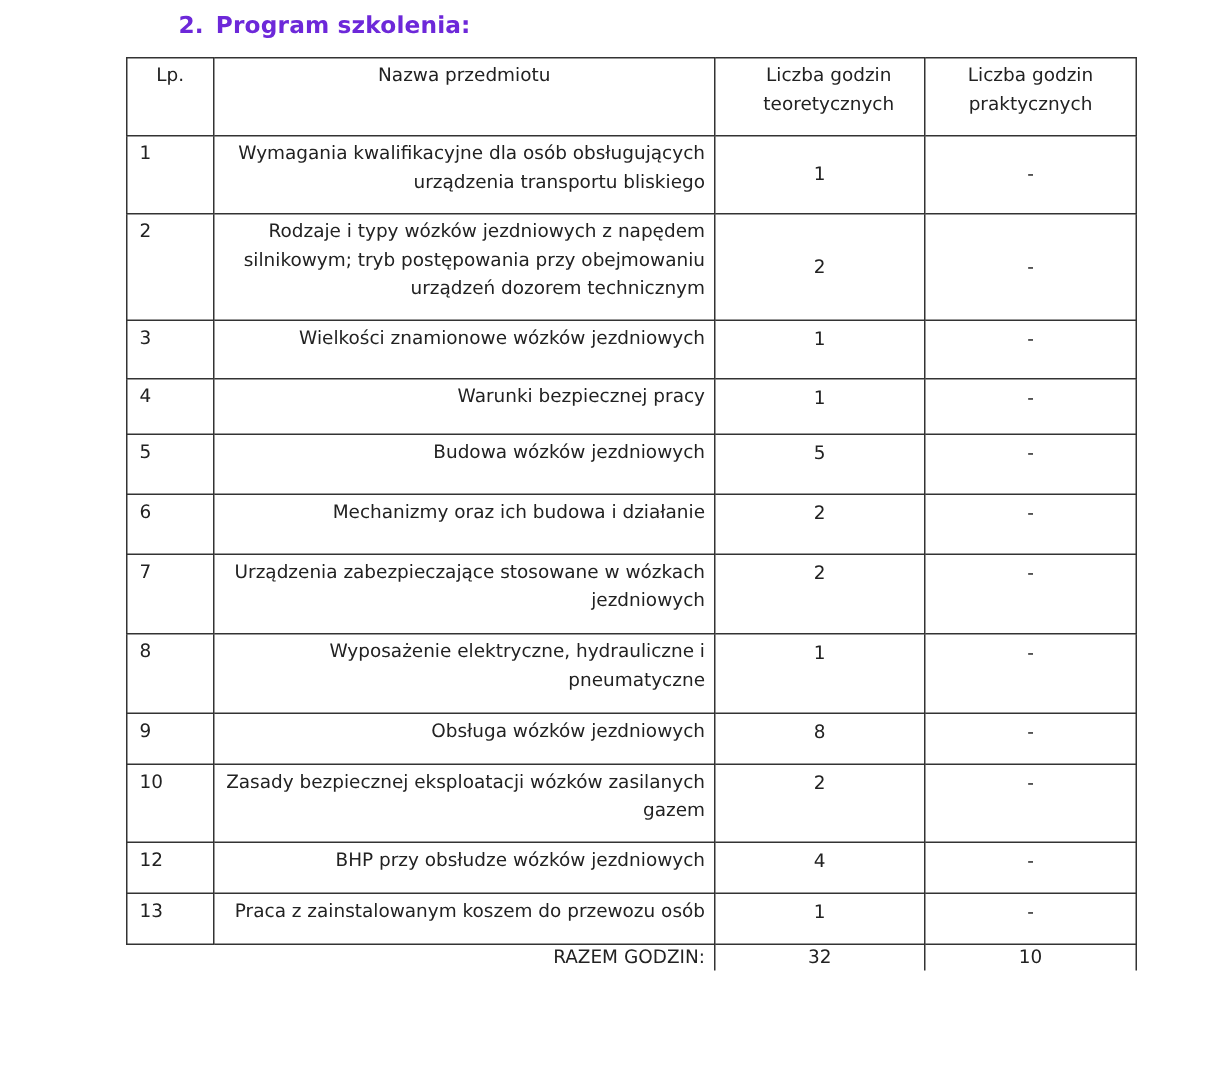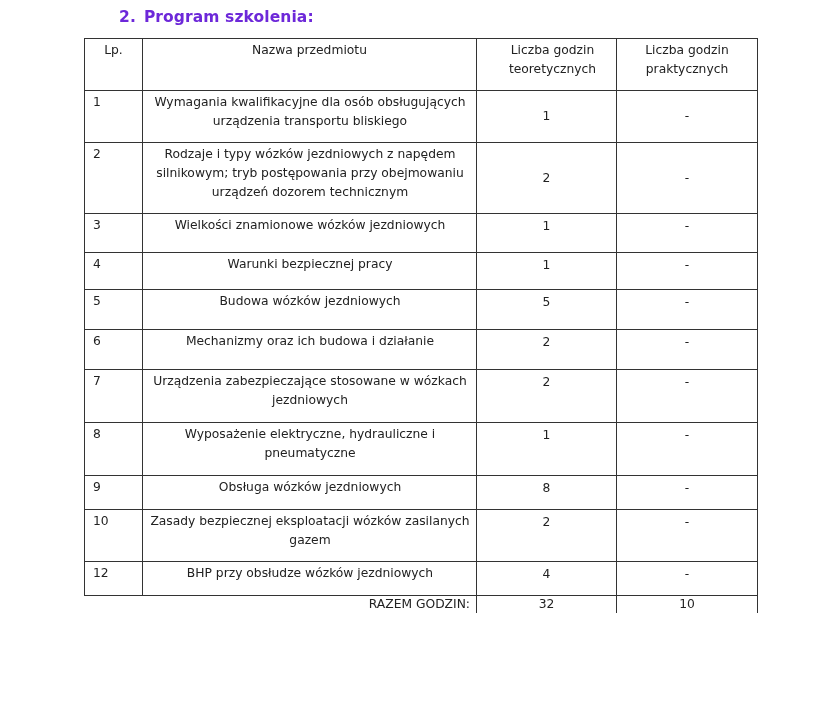--- a/index.html
+++ b/index.html
@@ -11,21 +11,21 @@
     table.program { position: absolute; left: 84px; top: 38px; border-collapse: collapse;
                     font-size: 12.3px; color: #222; }
     table.program td, table.program th { border: 1.5px solid #333; padding: 0; vertical-align: top;
                     font-weight: normal; line-height: 19px; }
     .c-lp { width: 58px; }
     .c-name { width: 334px; }
     .c-teo { width: 140px; }
     .c-prak { width: 141px; }
     th { text-align: center; padding-top: 2px !important; margin-top: 15px; }
     td.lp { padding: 2px 0 0 8px !important; text-align: left; }
-    td.name { padding: 2px 6px 0 7px !important; text-align: center; }
+    td.name { padding: 2px 6px 0 7px !important; text-align: right; }
     td.teo, td.prak { text-align: center; }
     td.teo.mid, td.prak.mid { vertical-align: middle; }
     tr.totals td { border: none; line-height: 17px; }
     tr.totals td.label { text-align: right; padding-right: 6px !important; border-right: 1.5px solid #333; }
     tr.totals td.tv { border-left: 1.5px solid #333; border-right: 1.5px solid #333; text-align: center; border-top: 1.5px solid #333;}
   </style>
 </head>
 <body>
 
 <div class="heading">
@@ -107,20 +107,26 @@
         <td class="name">Zasady bezpiecznej eksploatacji wózków zasilanych gazem</td>
         <td class="teo" style="padding-top: 3px;">2</td>
         <td class="prak" style="padding-top: 3px;">-</td>
       </tr>
       <tr style="height: 34px;">
         <td class="lp">12</td>
         <td class="name">BHP przy obsłudze wózków jezdniowych</td>
         <td class="teo" style="padding-top: 3px;">4</td>
         <td class="prak" style="padding-top: 3px;">-</td>
       </tr>
+      <tr style="height: 34px;">
+        <td class="lp">13</td>
+        <td class="name">Praca z zainstalowanym koszem do przewozu osób</td>
+        <td class="teo" style="padding-top: 3px;">1</td>
+        <td class="prak" style="padding-top: 3px;">-</td>
+      </tr>
     </tbody>
   <tbody>
     <tr class="totals" style="height:16px">
       <td></td>
       <td class="label">RAZEM GODZIN:</td>
       <td class="tv">32</td>
       <td class="tv">10</td>
     </tr>
   </tbody>
 </table>

